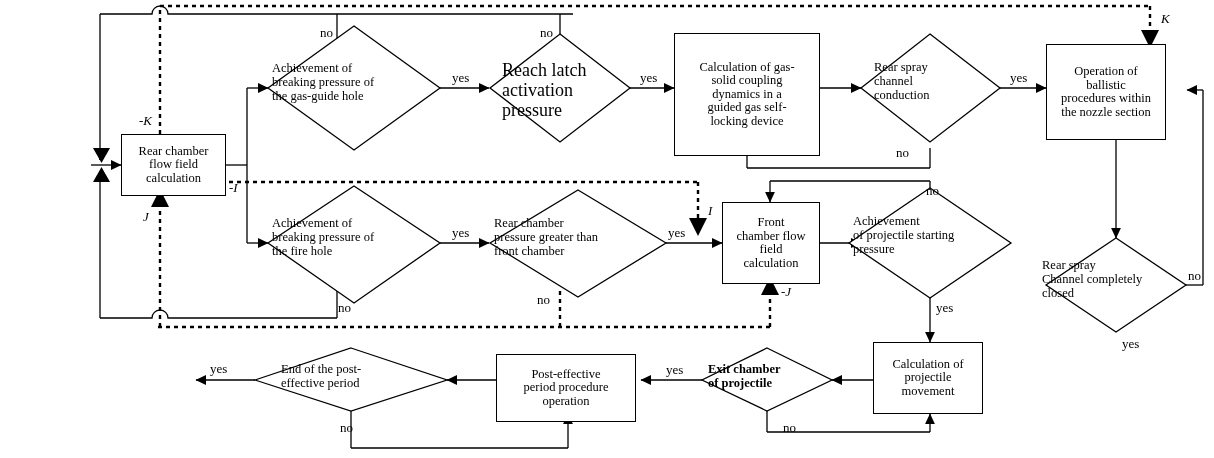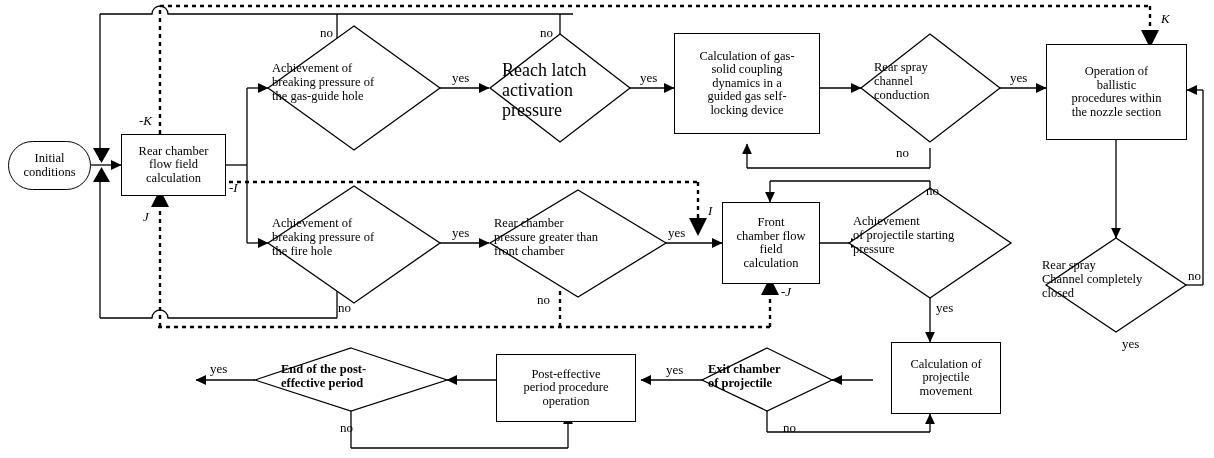--- a/index.html
+++ b/index.html
@@ -123,24 +123,20 @@
       <path d="M1141,30 L1159,30 L1150,48 Z"></path>
 
       <path d="M689,218 L707,218 L698,236 Z"></path>
 
       <path d="M151,207 L169,207 L160,189 Z"></path>
 
       <path d="M761,295 L779,295 L770,277 Z"></path>
     </g>
   </svg>
 
-  <div class="node terminal" style="left:8px;top:141px;width:83px;height:49px;font-size:12.5px;">
-    <div class="txt" style="white-space:pre-line;">Initial
-conditions</div>
-  </div>
 
   <div class="node rect" style="left:121px;top:134px;width:105px;height:62px;font-size:12.5px;">
     <div class="txt" style="white-space:pre-line;">Rear chamber
 flow field
 calculation</div>
   </div>
 
   <svg class="layer" style="pointer-events:none;">
     <polygon points="354,26 440,88 354,150 268,88" fill="#fff" stroke="#000" stroke-width="1.3"></polygon>
     <polygon points="560,34 630,88 560,142 490,88" fill="#fff" stroke="#000" stroke-width="1.3"></polygon>
@@ -154,33 +150,33 @@
   </svg>
 
   <div class="diamond-label" style="left:272px;top:62px;width:164px;font-size:12.5px;line-height:1.1;white-space:pre-line;">Achievement of
 breaking pressure of
 the gas-guide hole</div>
 
   <div class="diamond-label" style="left:502px;top:61px;width:116px;font-size:18px;line-height:1.1;white-space:pre-line;">Reach latch
 activation
 pressure</div>
 
-  <div class="node rect" style="left:674px;top:33px;width:146px;height:101px;font-size:12.5px;">
+  <div class="node rect" style="left:674px;top:33px;width:146px;height:123px;font-size:12.5px;">
     <div class="txt" style="white-space:pre-line;">Calculation of gas-
 solid coupling
 dynamics in a
 guided gas self-
 locking device</div>
   </div>
 
   <div class="diamond-label" style="left:874px;top:61px;width:112px;font-size:12.5px;line-height:1.1;white-space:pre-line;">Rear spray
 channel
 conduction</div>
 
-  <div class="node rect" style="left:1046px;top:44px;width:141px;height:96px;font-size:12.5px;">
+  <div class="node rect" style="left:1046px;top:44px;width:120px;height:96px;font-size:12.5px;">
     <div class="txt" style="white-space:pre-line;">Operation of
 ballistic
 procedures within
 the nozzle section</div>
   </div>
 
   <div class="diamond-label" style="left:272px;top:217px;width:164px;font-size:12.5px;line-height:1.1;white-space:pre-line;">Achievement of
 breaking pressure of
 the fire hole</div>
 
@@ -196,36 +192,36 @@
   </div>
 
   <div class="diamond-label" style="left:853px;top:215px;width:154px;font-size:12.5px;line-height:1.1;white-space:pre-line;">Achievement
 of projectile starting
 pressure</div>
 
   <div class="diamond-label" style="left:1042px;top:259px;width:148px;font-size:12.5px;line-height:1.1;white-space:pre-line;">Rear spray
 Channel completely
 closed</div>
 
-  <div class="node rect" style="left:873px;top:342px;width:110px;height:72px;font-size:12.5px;margin-left:18px;">
+  <div class="node rect" style="left:873px;top:342px;width:110px;height:72px;font-size:12.5px;">
     <div class="txt" style="white-space:pre-line;">Calculation of
 projectile
 movement</div>
   </div>
 
   <div class="diamond-label" style="left:708px;top:363px;width:118px;font-size:12.5px;line-height:1.1;white-space:pre-line;font-weight:bold;">Exit chamber
 of projectile</div>
 
   <div class="node rect" style="left:496px;top:354px;width:140px;height:68px;font-size:12.5px;">
     <div class="txt" style="white-space:pre-line;">Post-effective
 period procedure
 operation</div>
   </div>
 
-  <div class="diamond-label" style="left:281px;top:363px;width:140px;font-size:12.5px;line-height:1.1;white-space:pre-line;font-weight:bold;">End of the post-
+  <div class="diamond-label" style="left:281px;top:363px;width:140px;font-size:12.5px;line-height:1.1;white-space:pre-line;">End of the post-
 effective period</div>
 
 
   <div class="edge-label" style="left:320px;top:25px;">no</div>
   <div class="edge-label" style="left:452px;top:70px;">yes</div>
   <div class="edge-label" style="left:540px;top:25px;">no</div>
   <div class="edge-label" style="left:640px;top:70px;">yes</div>
   <div class="edge-label" style="left:1010px;top:70px;">yes</div>
   <div class="edge-label" style="left:896px;top:145px;">no</div>
 

